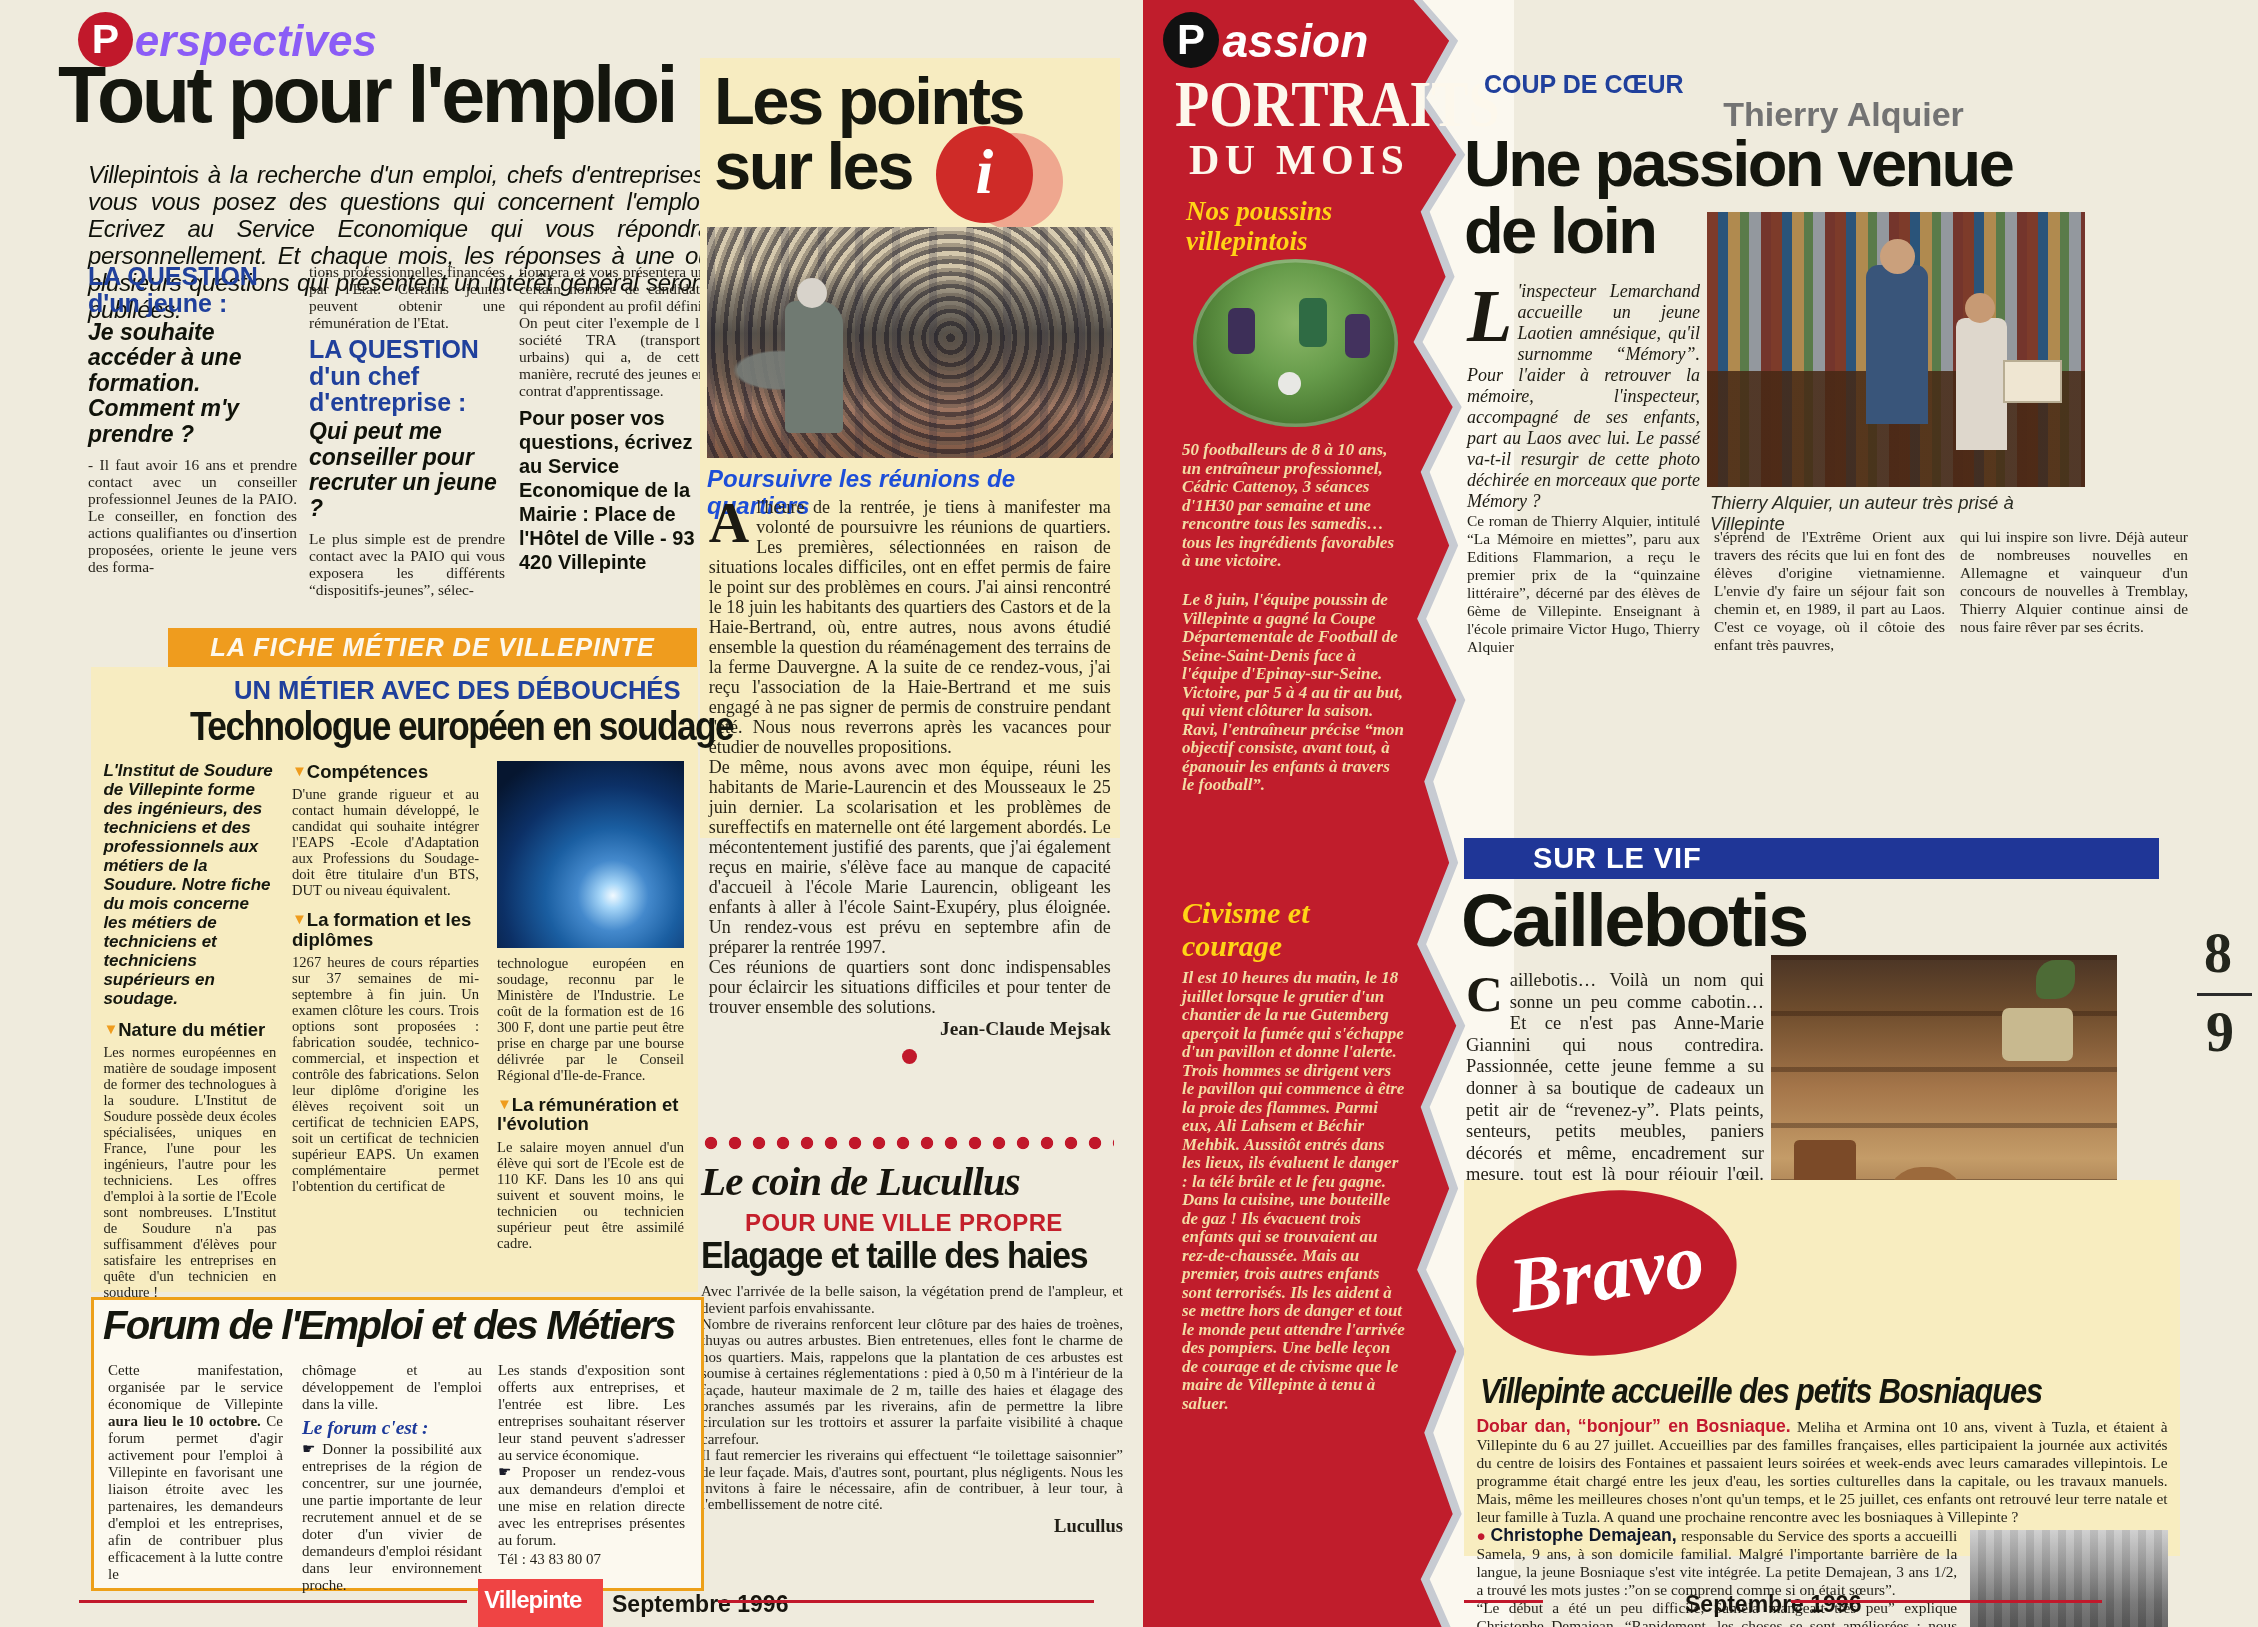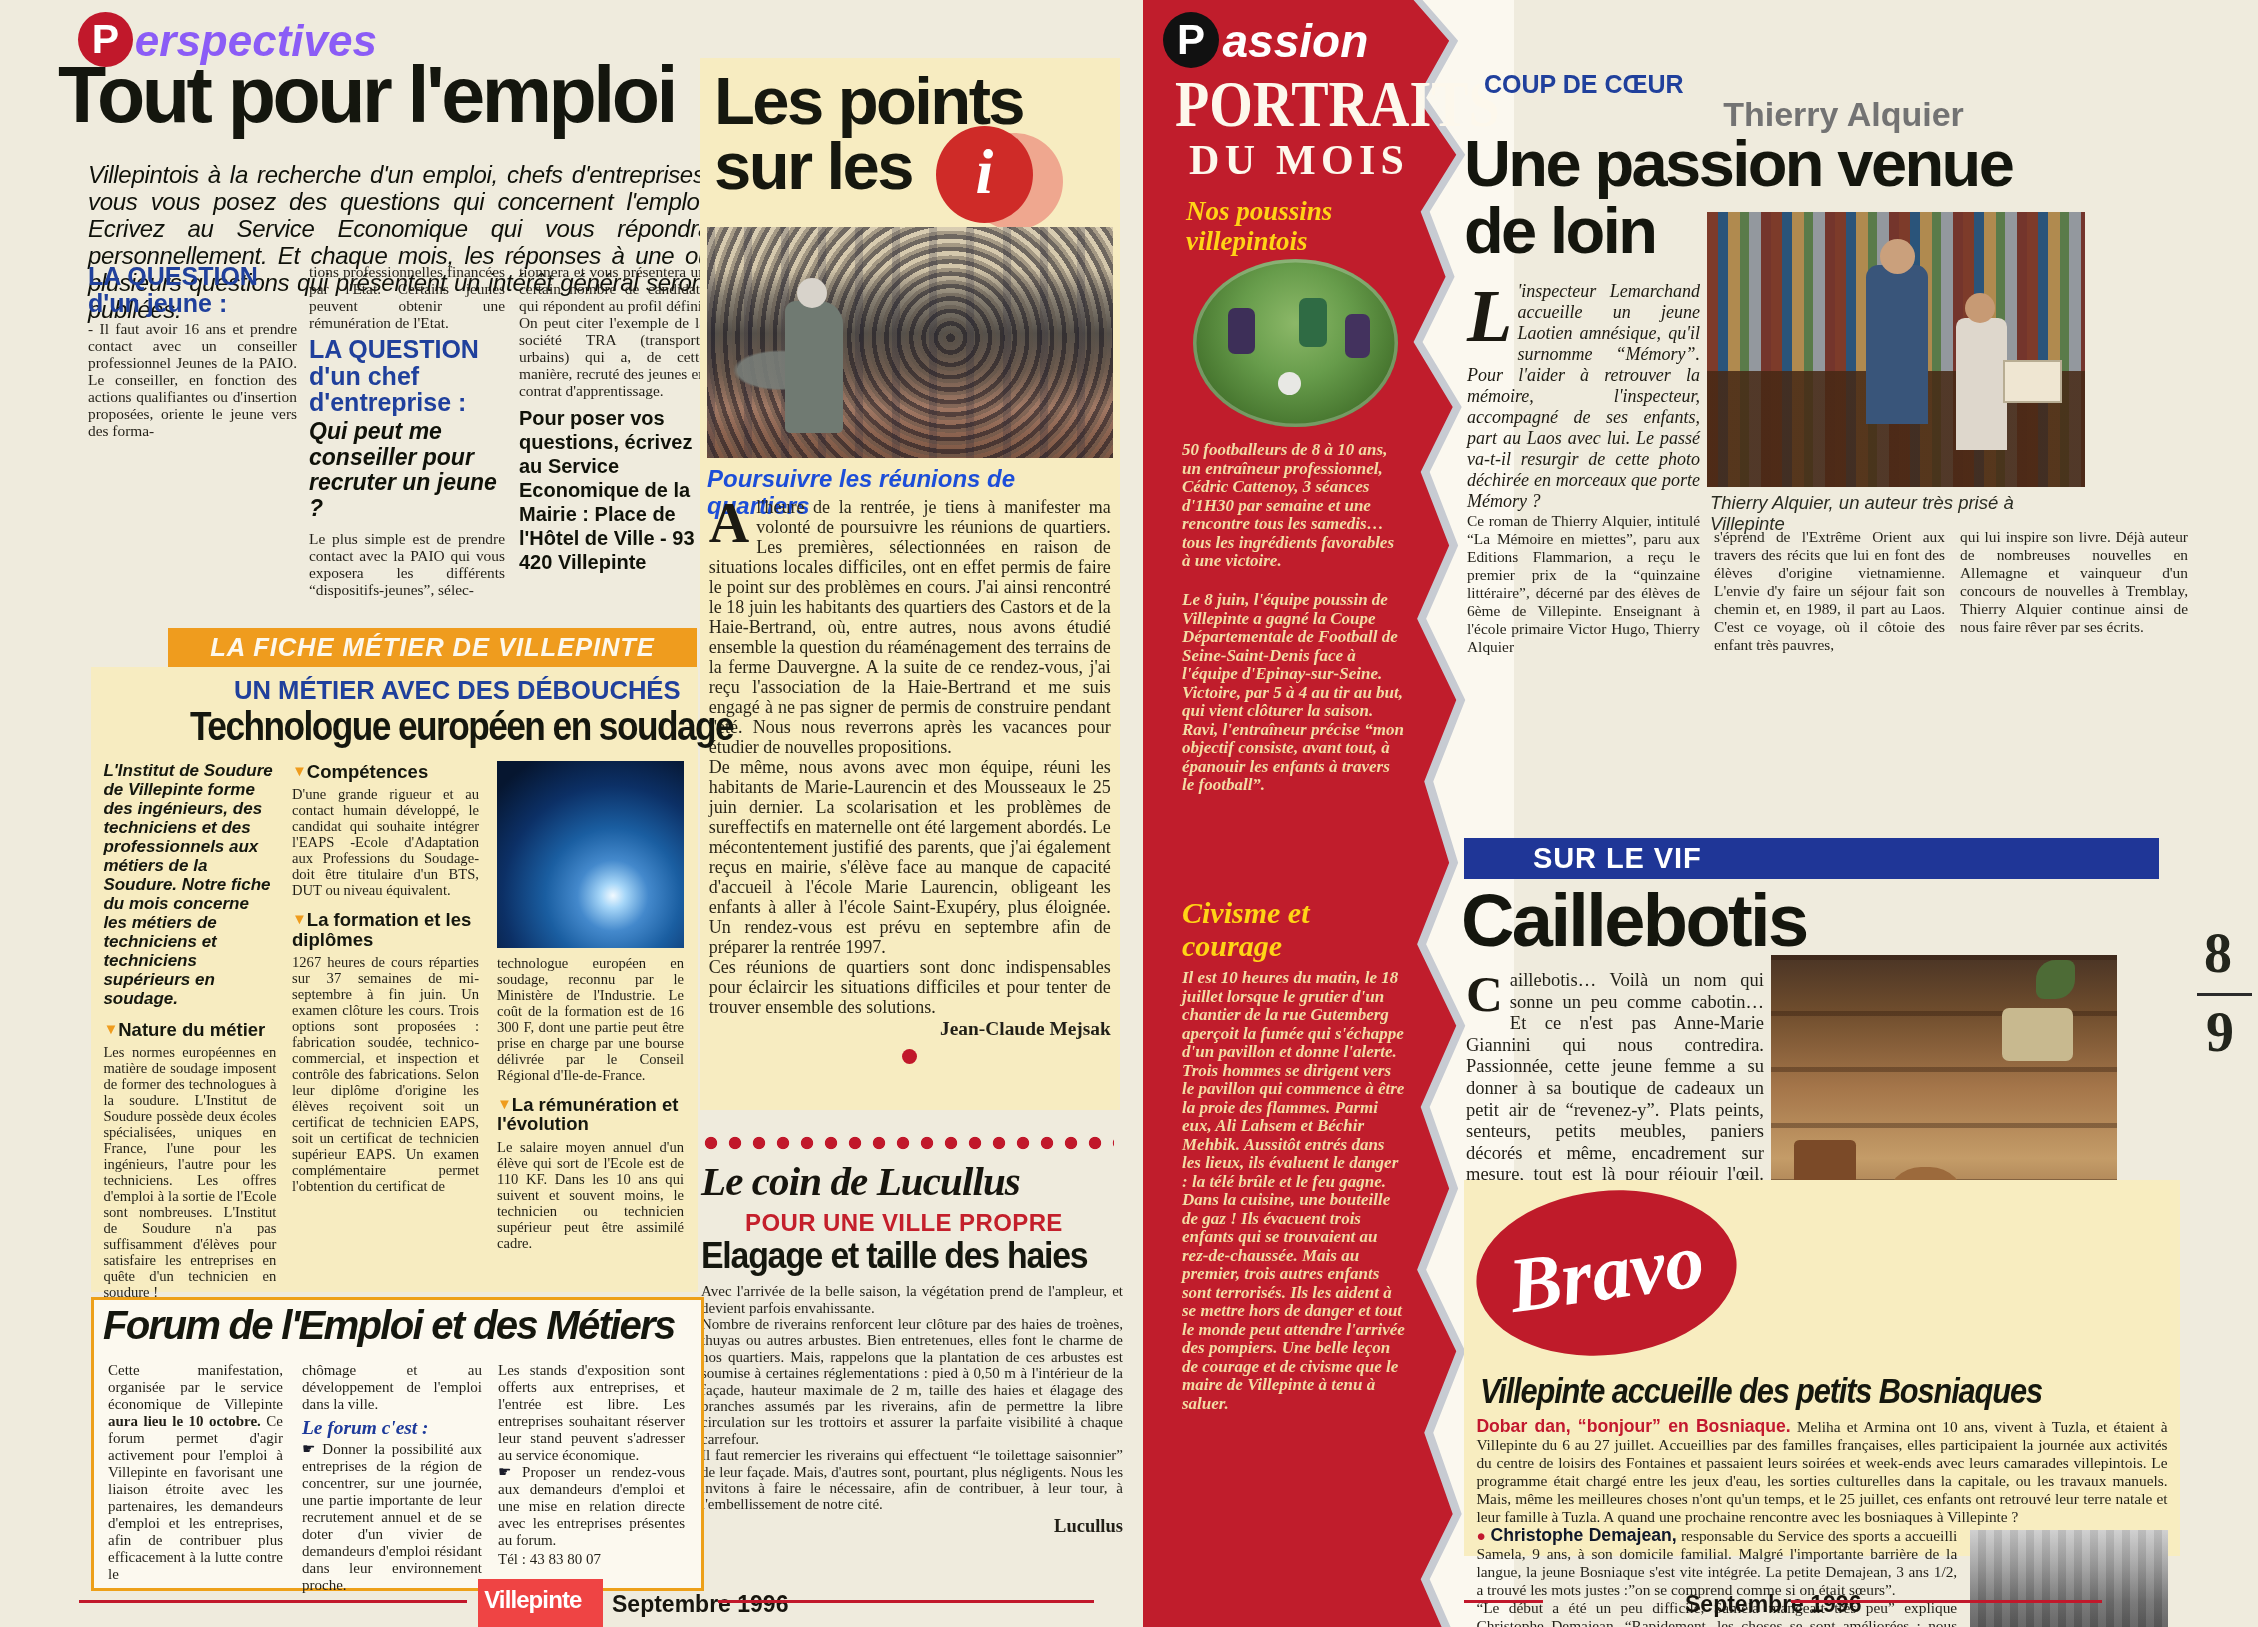--- a/index.html
+++ b/index.html
@@ -126,34 +126,35 @@
     <div class="persp-label" style="margin:7px 0 0 1.8px;">erspectives</div>
   </div>
 </div>
 
 <div class="abs main-head" style="left:58px;top:56px;width:670px;">Tout pour l'emploi</div>
 
 <div class="abs intro just" style="left:88px;top:161px;width:623px;">Villepintois à la recherche d'un emploi, chefs d'entreprises, vous vous posez des questions qui concernent l'emploi. Ecrivez au Service Economique qui vous répondra personnellement. Et chaque mois, les réponses à une ou plusieurs questions qui présentent un intérêt général seront publiées.</div>
 
 <div class="abs" style="left:88px;top:263px;width:209px;">
   <div class="qt">LA QUESTION d'un jeune :</div>
+  <div class="qs">Je souhaite accéder à une formation. Comment m'y prendre ?</div>
   <div class="pbody just">- Il faut avoir 16 ans et prendre contact avec un conseiller professionnel Jeunes de la PAIO. Le conseiller, en fonction des actions qualifiantes ou d'insertion proposées, oriente le jeune vers des forma-</div>
 </div>
 <div class="abs" style="left:309px;top:263px;width:196px;">
   <div class="pbody just" style="margin-bottom:5.3px;">tions professionnelles financées par l'Etat. Certains jeunes peuvent obtenir une rémunération de l'Etat.</div>
   <div class="qt">LA QUESTION d'un chef d'entreprise :</div>
   <div class="qs">Qui peut me conseiller pour recruter un jeune ?</div>
   <div class="pbody just">Le plus simple est de prendre contact avec la PAIO qui vous exposera les différents “dispositifs-jeunes”, sélec-</div>
 </div>
 <div class="abs" style="left:519px;top:263px;width:187px;">
   <div class="pbody just">tionnera et vous présentera un certain nombre de candidats qui répondent au profil défini. On peut citer l'exemple de la société TRA (transports urbains) qui a, de cette manière, recruté des jeunes en contrat d'apprentissage.</div>
   <div class="contact">Pour poser vos questions, écrivez au Service Economique de la Mairie : Place de l'Hôtel de Ville - 93 420 Villepinte</div>
 </div>
 
-<div class="abs ptsbox" style="left:700px;top:58px;width:420px;height:1052px;">
+<div class="abs ptsbox" style="left:700px;top:58px;width:420px;height:780px;">
   <div class="abs pts-head" style="left:14px;top:10.6px;">Les points</div>
   <div class="abs pts-head" style="left:14px;top:76px;">sur les</div>
   <div class="abs" style="left:236px;top:64px;width:132px;height:109px;">
     <div class="i-shadow" style="left:30px;top:10.6px;"></div>
     <div class="i-circle" style="left:0;top:3.5px;"></div>
     <div class="abs i-txt" style="left:0;top:3.5px;width:97px;">i</div>
   </div>
   <div class="abs photo-crowd" style="left:7px;top:169px;width:406px;height:231px;">
      <div class="abs" style="left:78px;top:74px;width:58px;height:132px;background:#707a72;border-radius:10.6px 23px 5.3px 5.3px;"></div>
      <div class="abs" style="left:90px;top:51px;width:30px;height:30px;border-radius:50%;background:#d8d3cb;"></div>

